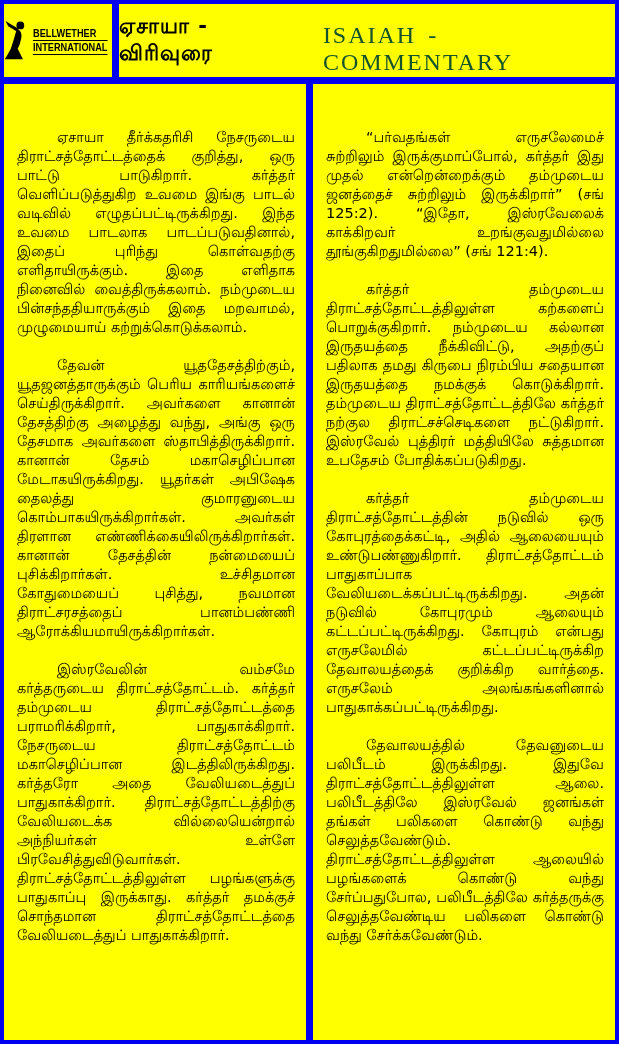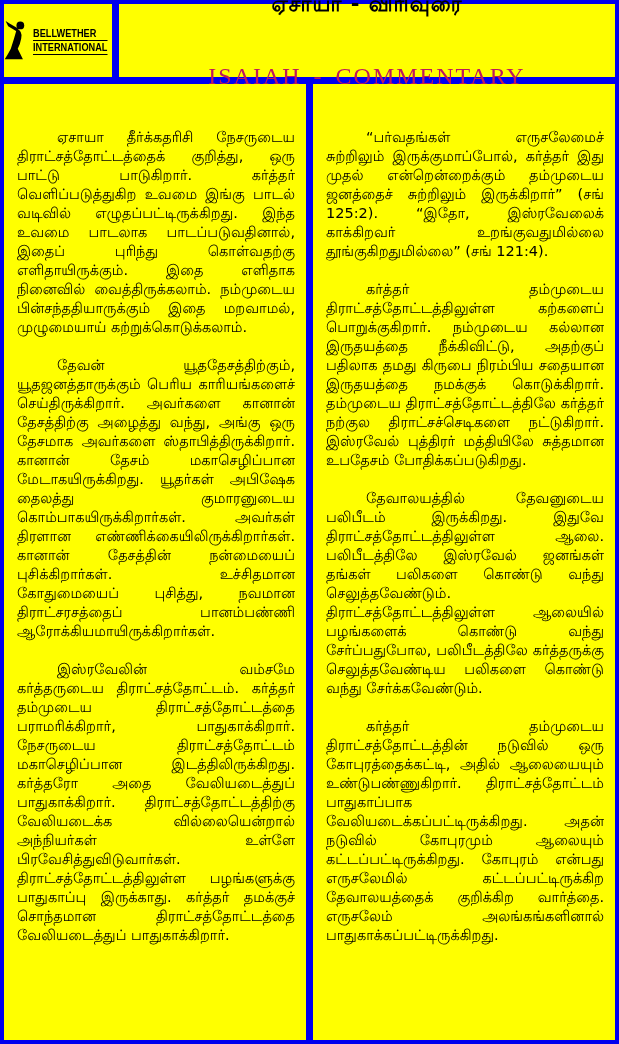--- a/index.html
+++ b/index.html
@@ -25,29 +25,29 @@
   .logo-text { display: flex; flex-direction: column; }
   .logo-line {
     font-family: "Liberation Sans", sans-serif;
     font-weight: bold; font-size: 10px; line-height: 13px;
     color: #000; letter-spacing: 0px; white-space: nowrap;
     border-bottom: 1.5px solid #000;
     transform: scaleX(0.92); transform-origin: left;
   }
   .title-box {
     flex: 1;
-    display: flex; flex-direction: column; align-items: center; justify-content: center; gap: 28px;
+    display: flex; flex-direction: row; align-items: center; justify-content: center; gap: 28px;
   }
   .title-tamil {
     font-weight: bold; font-size: 21px; color: #000;
     letter-spacing: 1px;
   }
   .title-english {
     font-family: "Liberation Serif", serif;
-    font-size: 24px; color: #be185d; margin-top: 16px;
+    font-size: 24px; color: #14532d; margin-top: 16px;
     letter-spacing: 2px; word-spacing: 4px;
   }
   .cols { flex: 1; display: flex; gap: 7px; }
   .col {
     flex: 1; background: #FFFF00;
     box-sizing: border-box;
     padding: 44px 11px 10px 13px;
     color: #000;
     font-size: 14.5px; line-height: 19px;
     text-align: justify;
@@ -88,19 +88,19 @@
 
     <div class="col">
       <p>ஏசாயா தீர்க்கதரிசி நேசருடைய திராட்சத்தோட்டத்தைக் குறித்து, ஒரு பாட்டு பாடுகிறார். கர்த்தர் வெளிப்படுத்துகிற உவமை இங்கு பாடல் வடிவில் எழுதப்பட்டிருக்கிறது. இந்த உவமை பாடலாக பாடப்படுவதினால், இதைப் புரிந்து கொள்வதற்கு எளிதாயிருக்கும். இதை எளிதாக நினைவில் வைத்திருக்கலாம். நம்முடைய பின்சந்ததியாருக்கும் இதை மறவாமல், முழுமையாய் கற்றுக்கொடுக்கலாம்.</p>
       <p>தேவன் யூததேசத்திற்கும், யூதஜனத்தாருக்கும் பெரிய காரியங்களைச் செய்திருக்கிறார். அவர்களை கானான் தேசத்திற்கு அழைத்து வந்து, அங்கு ஒரு தேசமாக அவர்களை ஸ்தாபித்திருக்கிறார். கானான் தேசம் மகாசெழிப்பான மேடாகயிருக்கிறது. யூதர்கள் அபிஷேக தைலத்து குமாரனுடைய கொம்பாகயிருக்கிறார்கள். அவர்கள் திரளான எண்ணிக்கையிலிருக்கிறார்கள். கானான் தேசத்தின் நன்மையைப் புசிக்கிறார்கள். உச்சிதமான கோதுமையைப் புசித்து, நவமான திராட்சரசத்தைப் பானம்பண்ணி ஆரோக்கியமாயிருக்கிறார்கள்.</p>
       <p>இஸ்ரவேலின் வம்சமே கர்த்தருடைய திராட்சத்தோட்டம். கர்த்தர் தம்முடைய திராட்சத்தோட்டத்தை பராமரிக்கிறார், பாதுகாக்கிறார். நேசருடைய திராட்சத்தோட்டம் மகாசெழிப்பான இடத்திலிருக்கிறது. கர்த்தரோ அதை வேலியடைத்துப் பாதுகாக்கிறார். திராட்சத்தோட்டத்திற்கு வேலியடைக்க வில்லையென்றால் அந்நியர்கள் உள்ளே பிரவேசித்துவிடுவார்கள். திராட்சத்தோட்டத்திலுள்ள பழங்களுக்கு பாதுகாப்பு இருக்காது. கர்த்தர் தமக்குச் சொந்தமான திராட்சத்தோட்டத்தை வேலியடைத்துப் பாதுகாக்கிறார்.</p>
     </div>
 
     <div class="col">
       <p>“பர்வதங்கள் எருசலேமைச் சுற்றிலும் இருக்குமாப்போல், கர்த்தர் இது முதல் என்றென்றைக்கும் தம்முடைய ஜனத்தைச் சுற்றிலும் இருக்கிறார்” (சங் 125:2). “இதோ, இஸ்ரவேலைக் காக்கிறவர் உறங்குவதுமில்லை தூங்குகிறதுமில்லை” (சங் 121:4).</p>
       <p>கர்த்தர் தம்முடைய திராட்சத்தோட்டத்திலுள்ள கற்களைப் பொறுக்குகிறார். நம்முடைய கல்லான இருதயத்தை நீக்கிவிட்டு, அதற்குப் பதிலாக தமது கிருபை நிரம்பிய சதையான இருதயத்தை நமக்குக் கொடுக்கிறார். தம்முடைய திராட்சத்தோட்டத்திலே கர்த்தர் நற்குல திராட்சச்செடிகளை நட்டுகிறார். இஸ்ரவேல் புத்திரர் மத்தியிலே சுத்தமான உபதேசம் போதிக்கப்படுகிறது.</p>
+      <p>கர்த்தர் தம்முடைய திராட்சத்தோட்டத்தின் நடுவில் ஒரு கோபுரத்தைக்கட்டி, அதில் ஆலையையும் உண்டுபண்ணுகிறார். திராட்சத்தோட்டம் பாதுகாப்பாக வேலியடைக்கப்பட்டிருக்கிறது. அதன் நடுவில் கோபுரமும் ஆலையும் கட்டப்பட்டிருக்கிறது. கோபுரம் என்பது எருசலேமில் கட்டப்பட்டிருக்கிற தேவாலயத்தைக் குறிக்கிற வார்த்தை. எருசலேம் அலங்கங்களினால் பாதுகாக்கப்பட்டிருக்கிறது.</p>
       <p>தேவாலயத்தில் தேவனுடைய பலிபீடம் இருக்கிறது. இதுவே திராட்சத்தோட்டத்திலுள்ள ஆலை. பலிபீடத்திலே இஸ்ரவேல் ஜனங்கள் தங்கள் பலிகளை கொண்டு வந்து செலுத்தவேண்டும். திராட்சத்தோட்டத்திலுள்ள ஆலையில் பழங்களைக் கொண்டு வந்து சேர்ப்பதுபோல, பலிபீடத்திலே கர்த்தருக்கு செலுத்தவேண்டிய பலிகளை கொண்டு வந்து சேர்க்கவேண்டும்.</p>
-      <p>கர்த்தர் தம்முடைய திராட்சத்தோட்டத்தின் நடுவில் ஒரு கோபுரத்தைக்கட்டி, அதில் ஆலையையும் உண்டுபண்ணுகிறார். திராட்சத்தோட்டம் பாதுகாப்பாக வேலியடைக்கப்பட்டிருக்கிறது. அதன் நடுவில் கோபுரமும் ஆலையும் கட்டப்பட்டிருக்கிறது. கோபுரம் என்பது எருசலேமில் கட்டப்பட்டிருக்கிற தேவாலயத்தைக் குறிக்கிற வார்த்தை. எருசலேம் அலங்கங்களினால் பாதுகாக்கப்பட்டிருக்கிறது.</p>
     </div>
 
   </div>
 
 </div>
 
 </body></html>

